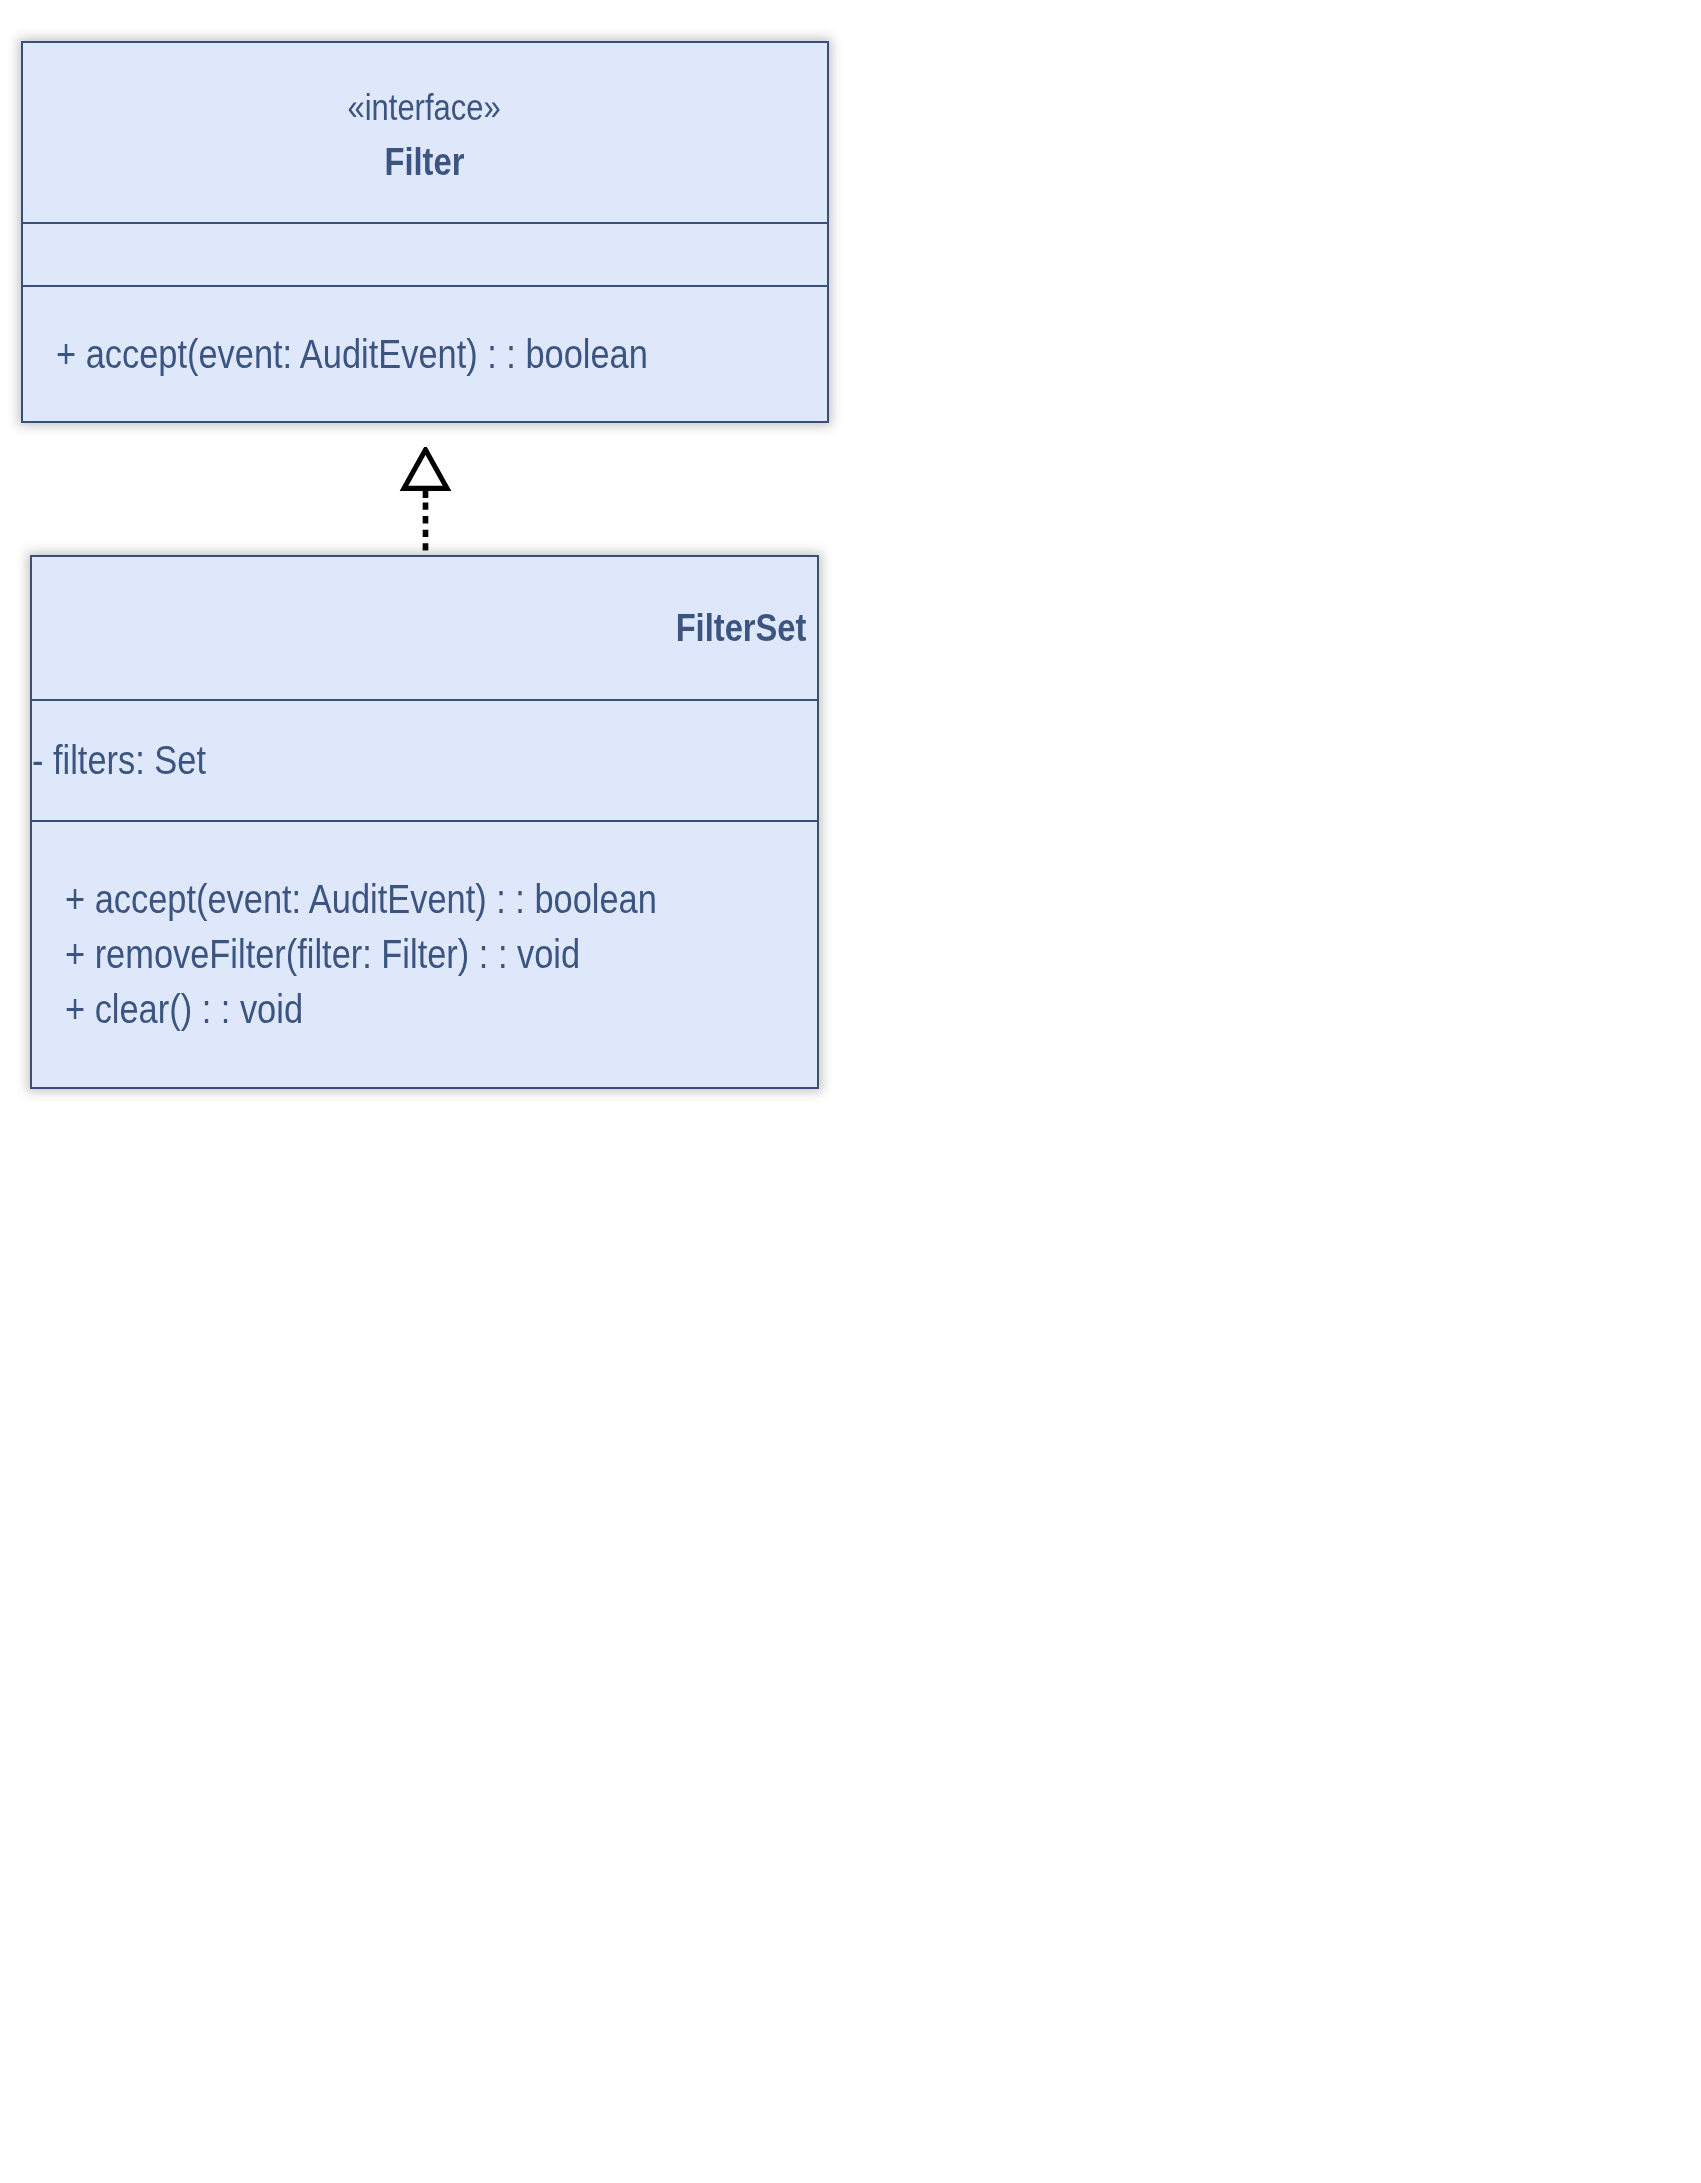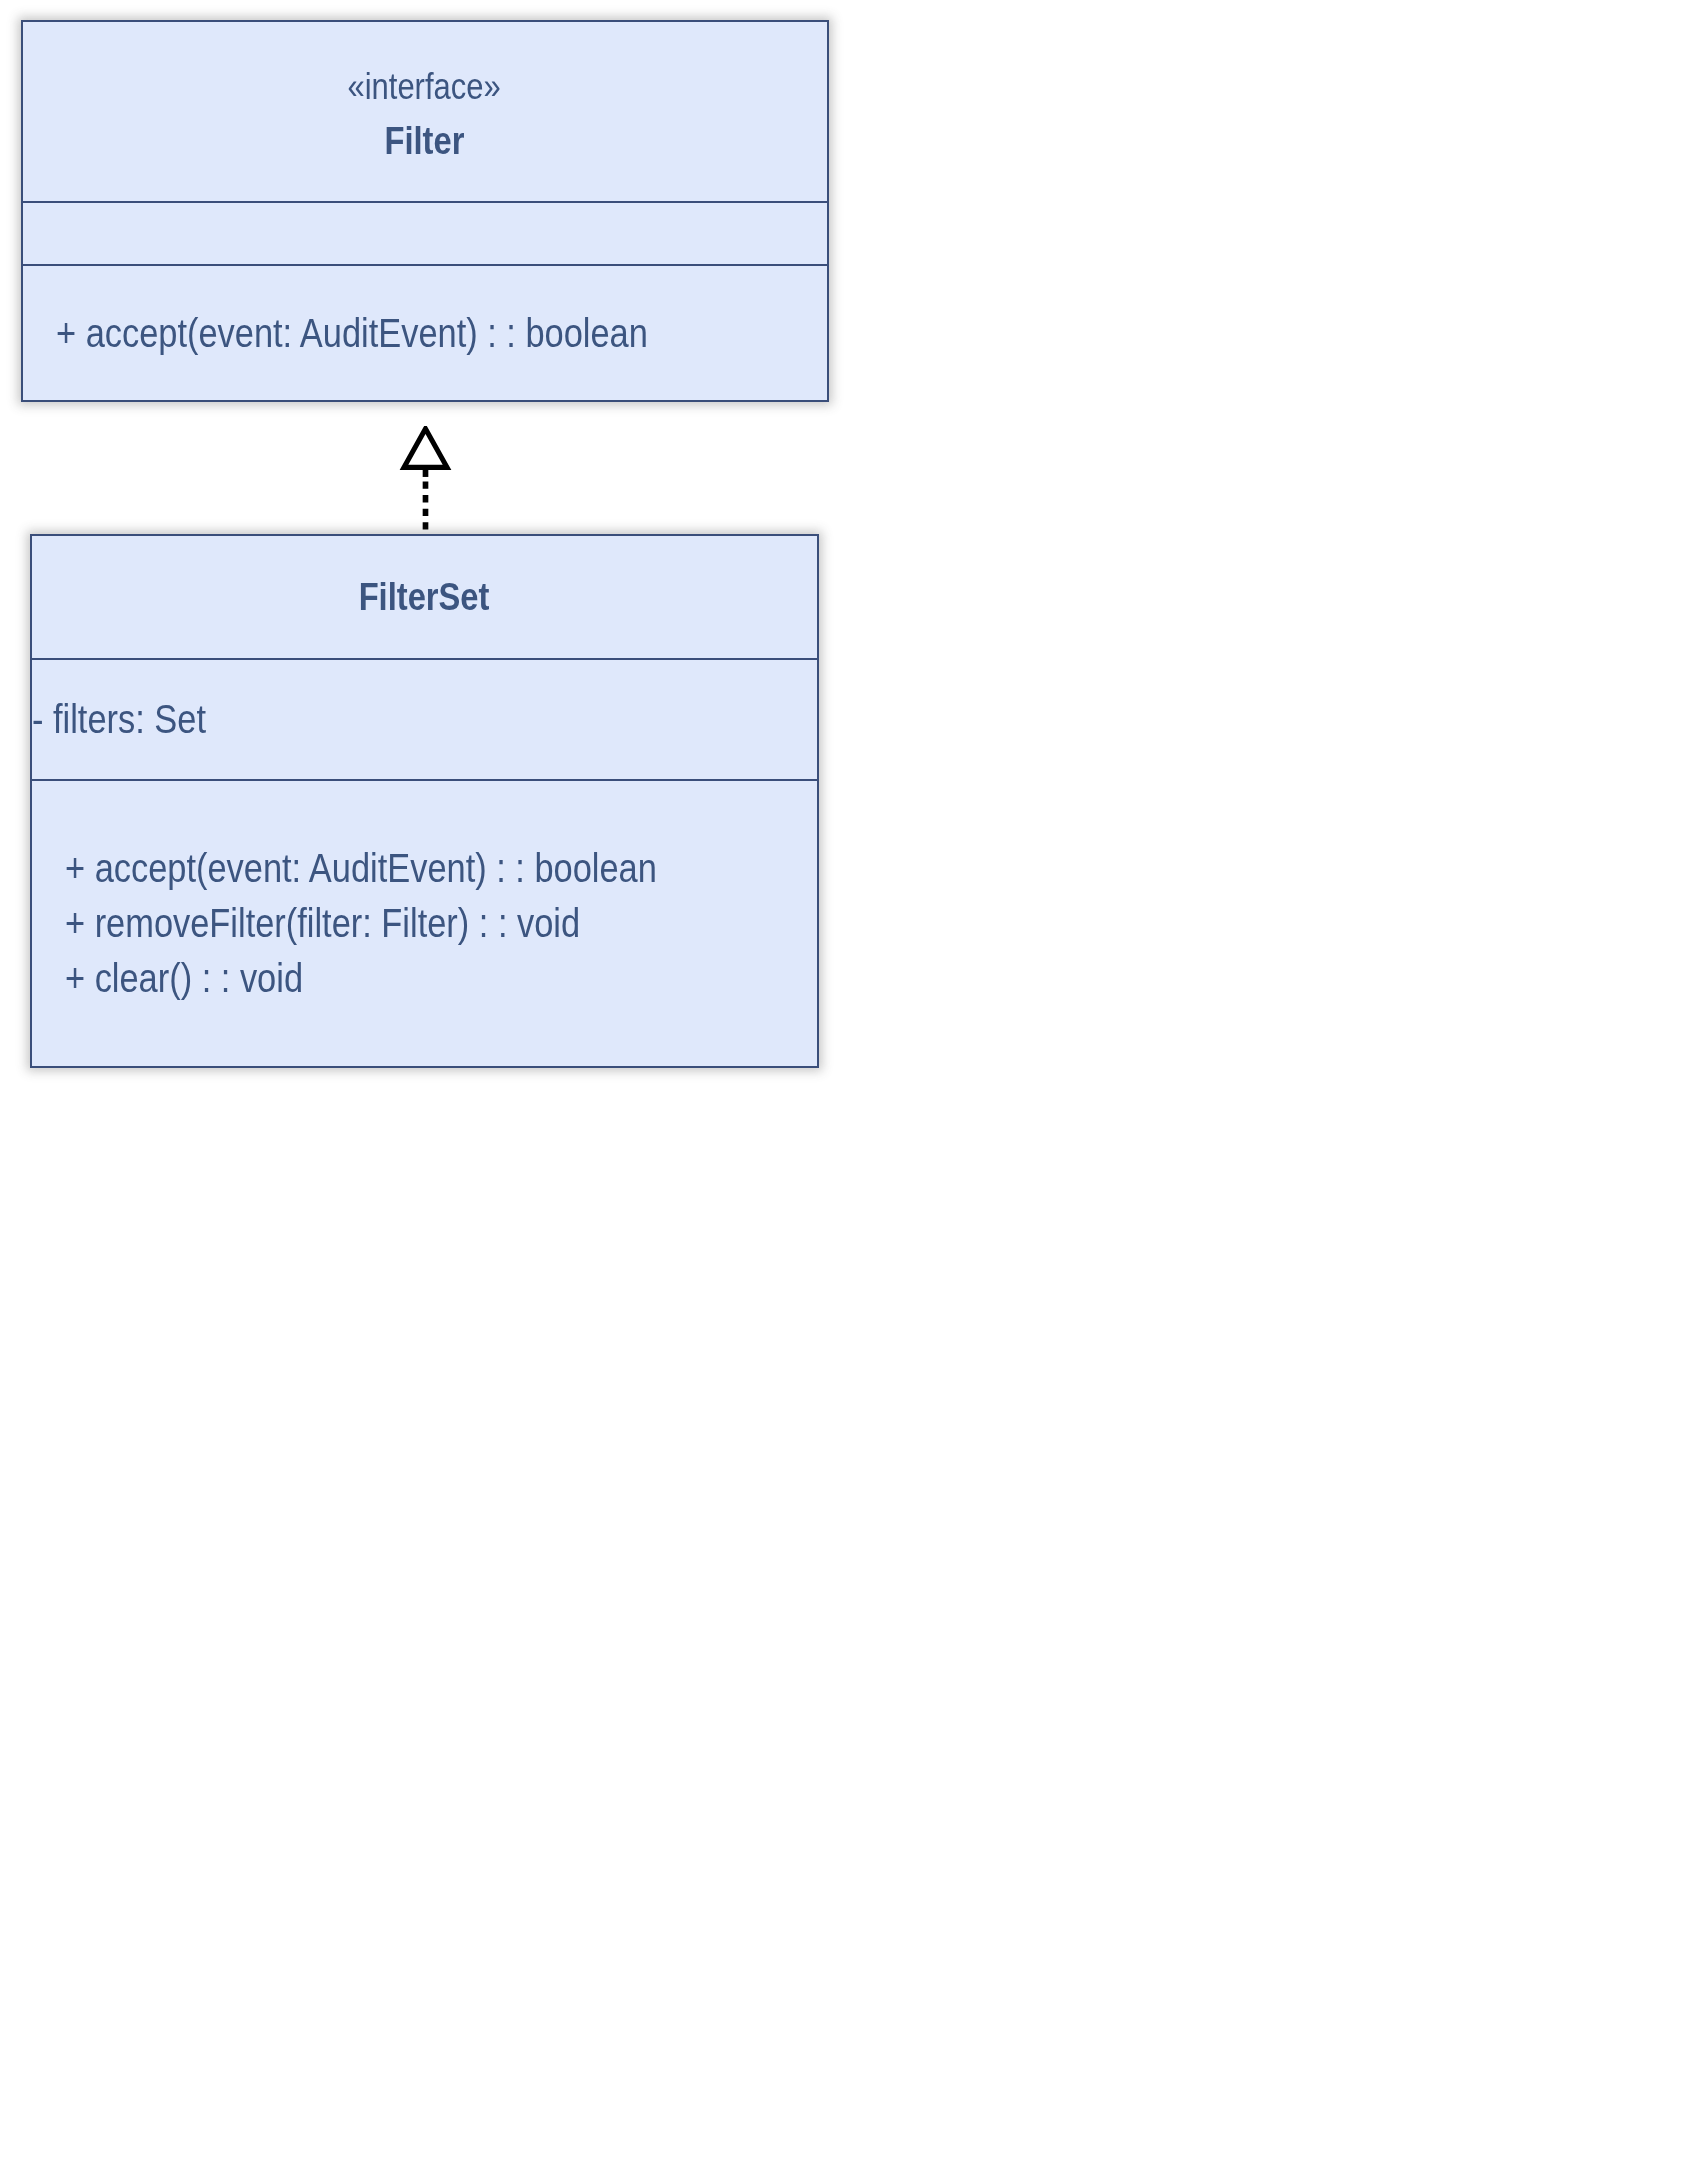--- a/index.html
+++ b/index.html
@@ -7,20 +7,21 @@
     padding: 0;
     background: #ffffff;
   }
   .canvas {
     position: relative;
     width: 851px;
     height: 1092px;
     background: #ffffff;
     font-family: "Liberation Sans", "DejaVu Sans", sans-serif;
     overflow: hidden;
+    margin-top: 21px;
   }
   .uml-class {
     position: absolute;
     box-sizing: border-box;
     background: #dfe8fb;
     border: 2.3px solid #3a4e7a;
     box-shadow: 0 0 10.2px 2.8px rgba(70, 70, 70, 0.30);
     display: flex;
     flex-direction: column;
     color: #3c5580;
@@ -66,21 +67,21 @@
     transform-origin: 0 50%;
     white-space: nowrap;
   }
   
   #filter-box { left: 20.5px; top: 20px; width: 808px; height: 382px; }
   #filter-title   { height: 179px; padding-top: 4.5px; }
   #filter-attrs   { height: 63px; }
   #filter-methods { flex: 1; align-items: flex-start; padding-left: 33px; }
   
   #filterset-box { left: 30px; top: 534px; width: 789px; height: 534px; }
-  #filterset-title   { height: 122px; }
+  #filterset-title   { height: 142px; align-items: flex-end; }
   #filterset-attrs   { height: 121px; align-items: flex-start; }
   #filterset-methods { flex: 1; align-items: flex-start; padding-left: 33px; }
   
   .realization-arrow {
     position: absolute;
     left: 398px;
     top: 426px;
     width: 55px;
     height: 107px;
   }

